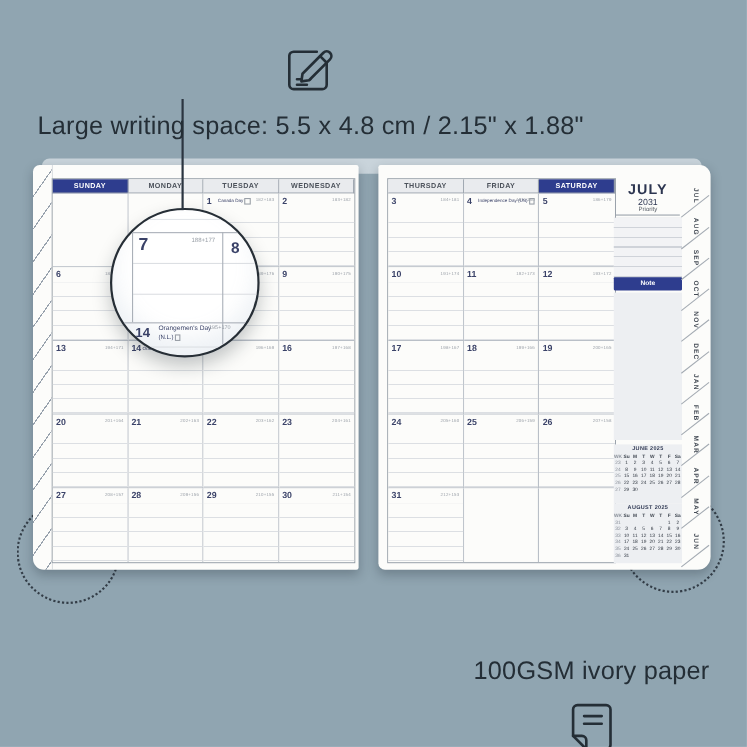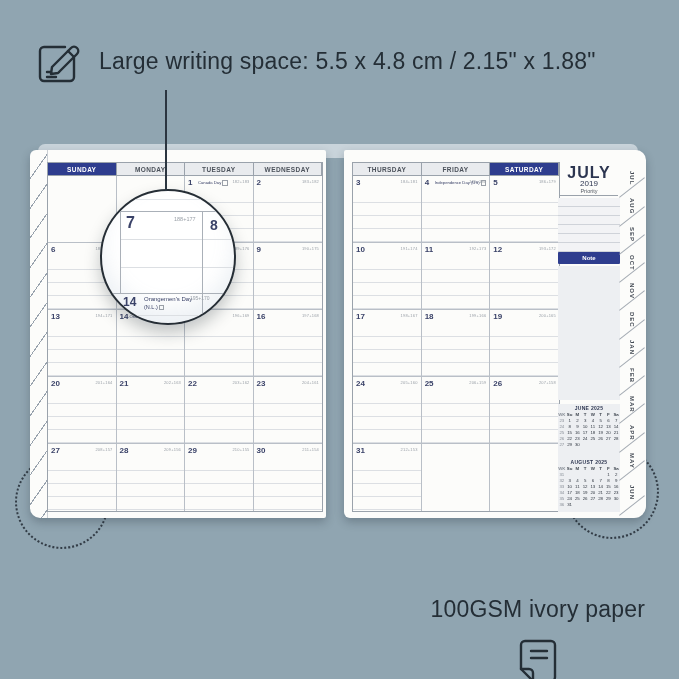--- a/index.html
+++ b/index.html
@@ -1,20 +1,20 @@
 <!DOCTYPE html>
 <html><head>
 <meta charset="utf-8">
 <style>
   html,body{margin:0;padding:0;}
   .scene{position:relative;width:679px;height:679px;background:#90a5b1;font-family:"Liberation Sans",sans-serif;overflow:hidden;}
   .abs{position:absolute;}
 
   
-  .callout{position:absolute;display:flex;align-items:center;gap:15px;color:#242e36;z-index:7;}
+  .callout{position:absolute;display:flex;align-items:center;gap:15px;color:#242e36;z-index:7;flex-direction:column;}
   .callout-text{font-size:23px;font-weight:500;letter-spacing:.2px;color:#242e36;white-space:nowrap;}
   .icon-svg{display:block;}
   #pointer-line{position:absolute;left:165px;top:90px;width:2px;height:101px;background:#2b3540;z-index:6;}
 
   
   #stack-edge{left:38px;top:144px;width:600px;height:14px;background:#c9d4db;border-radius:7px;z-index:1;}
   .page{position:absolute;top:150px;height:368px;background:#fcfcfa;z-index:2;box-shadow:0 4px 10px rgba(25,35,45,.28);}
   #page-left{left:30px;width:296px;border-radius:6px 2px 2px 10px;}
   #page-right{left:344px;width:302px;border-radius:2px 10px 12px 6px;}
   #edge-strip{left:0;top:0;bottom:0;width:17px;border-right:1px solid #c3c9cf;border-radius:6px 0 0 10px;
@@ -33,21 +33,21 @@
   .cell.lastrow{border-bottom:none;}
   .cell-lines{position:absolute;left:0;right:0;top:14px;bottom:0;
     background-image:repeating-linear-gradient(to bottom,transparent 0 12px,#dcdfe3 12px 13px);}
   .day-num{position:absolute;left:3px;top:2px;font-size:8px;font-weight:bold;color:#3a4268;}
   .code{position:absolute;right:3px;top:3px;font-size:4px;color:#9aa0a8;letter-spacing:.2px;}
   .holiday{position:absolute;left:13px;top:4px;font-size:4.2px;color:#3a4268;white-space:nowrap;}
   .hbox{display:inline-block;width:3.5px;height:3.5px;border:.5px solid #9aa0a8;vertical-align:middle;margin-left:1px;}
 
   
   #sidebar{position:absolute;left:214px;top:12px;width:62px;height:348px;}
-  #sb-month{position:absolute;left:0;right:0;top:2px;text-align:center;font-size:16px;font-weight:bold;letter-spacing:1px;color:#2c3550;}
+  #sb-month{position:absolute;left:0;right:0;top:2px;text-align:center;font-size:13px;font-weight:bold;letter-spacing:1px;color:#2c3550;}
   #sb-year{position:absolute;left:0;right:0;top:17px;text-align:center;font-size:8px;color:#2c3550;}
   #sb-priority{position:absolute;left:2px;right:2px;top:26px;text-align:center;font-size:5.5px;color:#555b64;border-bottom:1px solid #9aa2ab;padding-bottom:1px;}
   #sb-priority-lines{position:absolute;left:0;right:0;top:36px;height:54px;background:#f2f3f5;
     background-image:repeating-linear-gradient(to bottom,transparent 0 8px,#cfd3d9 8px 9px);border-bottom:1px solid #c6cad0;}
   #sb-note-bar{position:absolute;left:0;right:0;top:90px;height:12px;background:#2e3d8e;display:flex;align-items:center;justify-content:center;
     font-size:6px;font-weight:bold;color:#ffffff;border-radius:1px;}
   #sb-note-area{position:absolute;left:0;right:0;top:104px;height:134px;background:#edeff2;}
   .mini{position:absolute;left:0;right:0;background:#edeff2;padding:1px 0;}
   #mini-0{top:242px;height:52px;}
   #mini-1{top:296px;height:52px;}
@@ -274,21 +274,21 @@
           <div class="cell-lines"></div>
           <span class="day-num">31</span>
           <span class="code">212+153</span>
         </div>
         <div class="cell lastrow"></div>
         <div class="cell lastcol lastrow"></div>
       </div>
 
     <div id="sidebar">
       <div id="sb-month">JULY</div>
-      <div id="sb-year">2019</div>
+      <div id="sb-year">2031</div>
       <div id="sb-priority">Priority</div>
       <div id="sb-priority-lines"></div>
       <div id="sb-note-bar">Note</div>
       <div id="sb-note-area"></div>
       <div class="mini" id="mini-0">
           <div class="mini-title">JUNE 2025</div>
           <div class="mini-row mh">
             <span class="wk">WK</span>
             <span>Su</span>
             <span>M</span>

